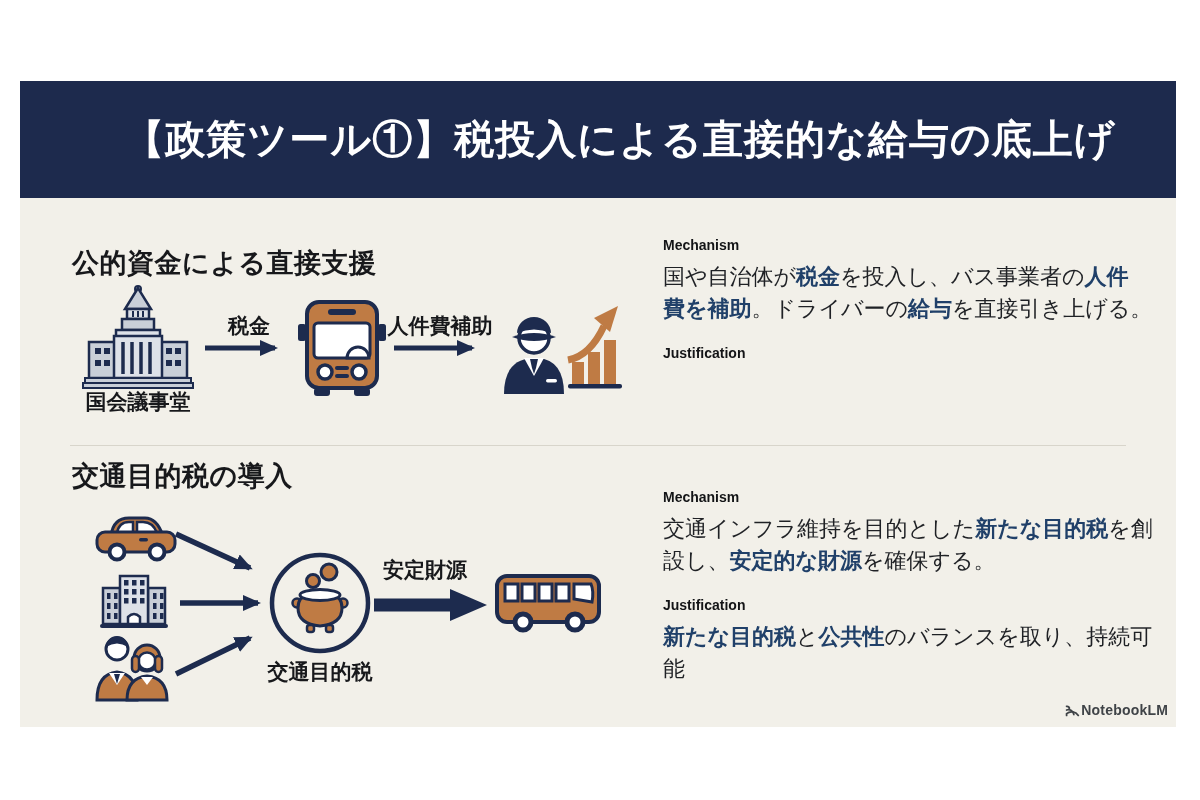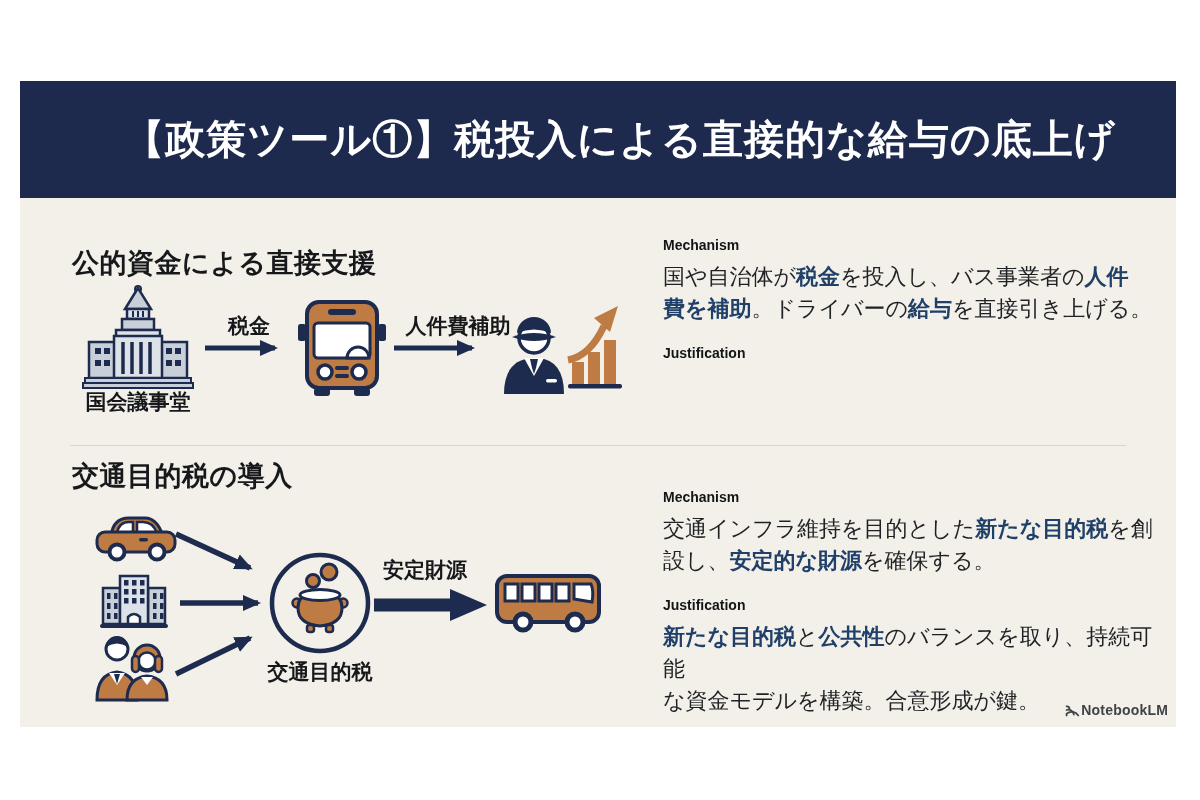--- a/index.html
+++ b/index.html
@@ -101,21 +101,21 @@
       <rect x="16" y="25" width="56" height="35" rx="4" class="fW sN" stroke-width="3"></rect>
       <path d="M49,60 A11,11 0 0 1 71,60 Z" class="fW sN" stroke-width="3"></path>
       <circle cx="27" cy="74" r="7" class="fW sN" stroke-width="3.5"></circle>
       <circle cx="61" cy="74" r="7" class="fW sN" stroke-width="3.5"></circle>
       <rect x="37" y="68" width="14" height="4" rx="2" class="fN"></rect>
       <rect x="37" y="76" width="14" height="4" rx="2" class="fN"></rect>
       <rect x="16" y="90" width="16" height="8" rx="3" class="fN"></rect>
       <rect x="56" y="90" width="16" height="8" rx="3" class="fN"></rect>
     </svg>
 
-    <div class="dlabel" style="left:373px;top:114px;width:130px">人件費補助</div>
+    <div class="dlabel" style="left:355px;top:114px;width:130px">人件費補助</div>
     <svg class="abs" style="left:372px;top:139px" width="100" height="22" viewBox="0 0 100 22">
       <line x1="2" y1="11" x2="80" y2="11" class="aline" stroke-width="5" marker-end="url(#ah)"></line>
     </svg>
 
     <svg class="abs" style="left:478px;top:102px" width="126" height="94" viewBox="0 0 126 94">
       <g>
         <path d="M6,94 Q6,60 34,58 L40,58 Q66,60 66,94 Z" class="fN"></path>
         <polygon points="26,58 36,76 46,58" class="fW"></polygon>
         <path d="M32,59 L40,59 L38,68 L36,74 L34,68 Z" class="fN"></path>
         <circle cx="36" cy="38" r="15" class="fW sN" stroke-width="3.5"></circle>
@@ -228,21 +228,21 @@
       <rect x="61" y="14" width="13" height="17" class="fW sN" stroke-width="3"></rect>
       <path d="M79,14 L96,14 Q99,21 97,32 L79,29 Z" class="fW sN" stroke-width="3"></path>
       <circle cx="28" cy="52" r="8" class="fW sN" stroke-width="5"></circle>
       <circle cx="80" cy="52" r="8" class="fW sN" stroke-width="5"></circle>
     </svg>
 
     <div class="textcol t2">
       <div class="h3">Mechanism</div>
       <div class="para"><span>交通インフラ維持を目的とした</span><span class="em">新たな目的税</span><span>を創</span><br><span>設し、</span><span class="em">安定的な財源</span><span>を確保する。</span></div>
       <div class="h3">Justification</div>
-      <div class="para"><span class="em">新たな目的税</span><span>と</span><span class="em">公共性</span><span>のバランスを取り、持続可能</span><br><span>な資金モデルを構築。合意形成が鍵。</span></div>
+      <div class="para"><span class="em">新たな目的税</span><span>と</span><span class="em">公共性</span><span>のバランスを取り、持続可能</span><br></div>
     </div>
 
     <div class="brand">
       <svg width="18" height="16" viewBox="0 0 20 16">
         <g fill="none" stroke="#3f4347" stroke-width="2" stroke-linecap="round">
           <path d="M4,14 V12 A9,9 0 0 1 17,14"></path>
           <path d="M4,8 A6,6 0 0 1 12,13"></path>
           <path d="M4,4 A2.5,2.5 0 0 1 7,7"></path>
         </g>
       </svg>

